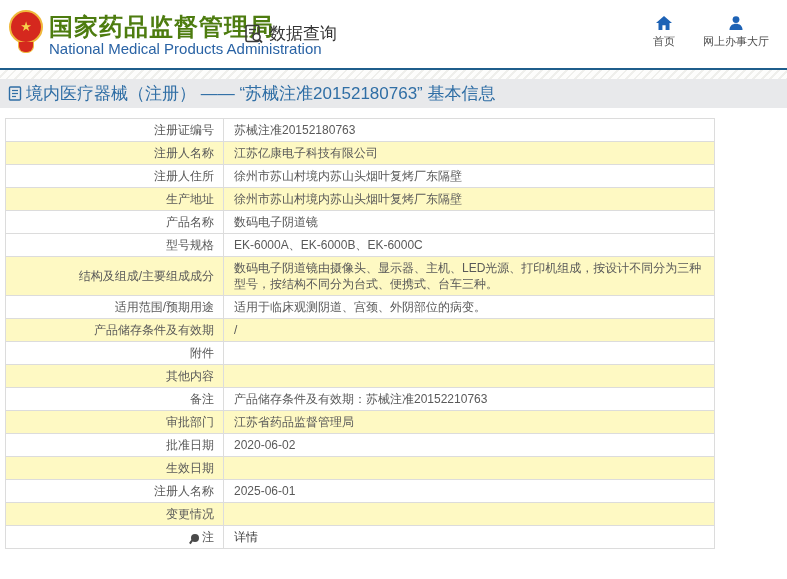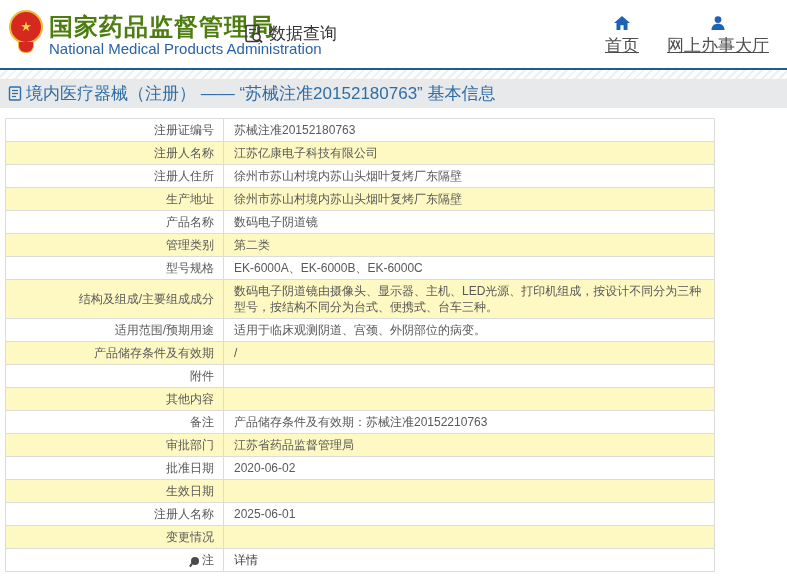--- a/index.html
+++ b/index.html
@@ -21,21 +21,21 @@
   .org-zh { color:#4d7c0f; font-size:24px; font-weight:bold; letter-spacing:1px; line-height:30px; }
   .org-en { color:#2a63a5; font-size:15px; line-height:14px; }
 
   .section-nav { position:absolute; left:243px; top:22px; display:flex; align-items:center;
     cursor:pointer; }
   .section-nav .sec-label { font-size:17px; color:#333; margin-left:4px; }
 
   .top-nav { position:absolute; right:18px; top:16px; display:flex; }
   .nav-item { display:flex; flex-direction:column; align-items:center; margin-left:28px;
     cursor:pointer; }
-  .nav-item .nav-label { font-size:17px; color:#4d4d4d; margin-top:4px; white-space:nowrap;text-decoration:underline; }
+  .nav-item .nav-label { font-size:11px; color:#4d4d4d; margin-top:4px; white-space:nowrap; }
 
   
   .hatch-strip { height:9px;
     background:repeating-linear-gradient(135deg,#fdfdfc 0 4px,#efefec 4px 6px); }
   .title-band { height:29px; background:#e8e9eb; display:flex; align-items:center;
     padding-left:8px; }
   .title-band .page-title { color:#2f6ea5; font-size:17px; margin-left:4px; }
 
   
   .table-wrap { padding:10px 5px 0 5px; }
@@ -124,24 +124,20 @@
           <td class="value-cell"><span>徐州市苏山村境内苏山头烟叶复烤厂东隔壁</span></td>
         </tr>
         <tr class="stripe">
           <td class="label-cell"><span>生产地址</span></td>
           <td class="value-cell"><span>徐州市苏山村境内苏山头烟叶复烤厂东隔壁</span></td>
         </tr>
         <tr>
           <td class="label-cell"><span>产品名称</span></td>
           <td class="value-cell"><span>数码电子阴道镜</span></td>
         </tr>
-        <tr class="stripe">
-          <td class="label-cell"><span>管理类别</span></td>
-          <td class="value-cell"><span>第二类</span></td>
-        </tr>
         <tr>
           <td class="label-cell"><span>型号规格</span></td>
           <td class="value-cell"><span>EK-6000A、EK-6000B、EK-6000C</span></td>
         </tr>
         <tr class="stripe">
           <td class="label-cell"><span>结构及组成/主要组成成分</span></td>
           <td class="value-cell"><span>数码电子阴道镜由摄像头、显示器、主机、LED光源、打印机组成，按设计不同分为三种型号，按结构不同分为台式、便携式、台车三种。</span></td>
         </tr>
         <tr>
           <td class="label-cell"><span>适用范围/预期用途</span></td>

